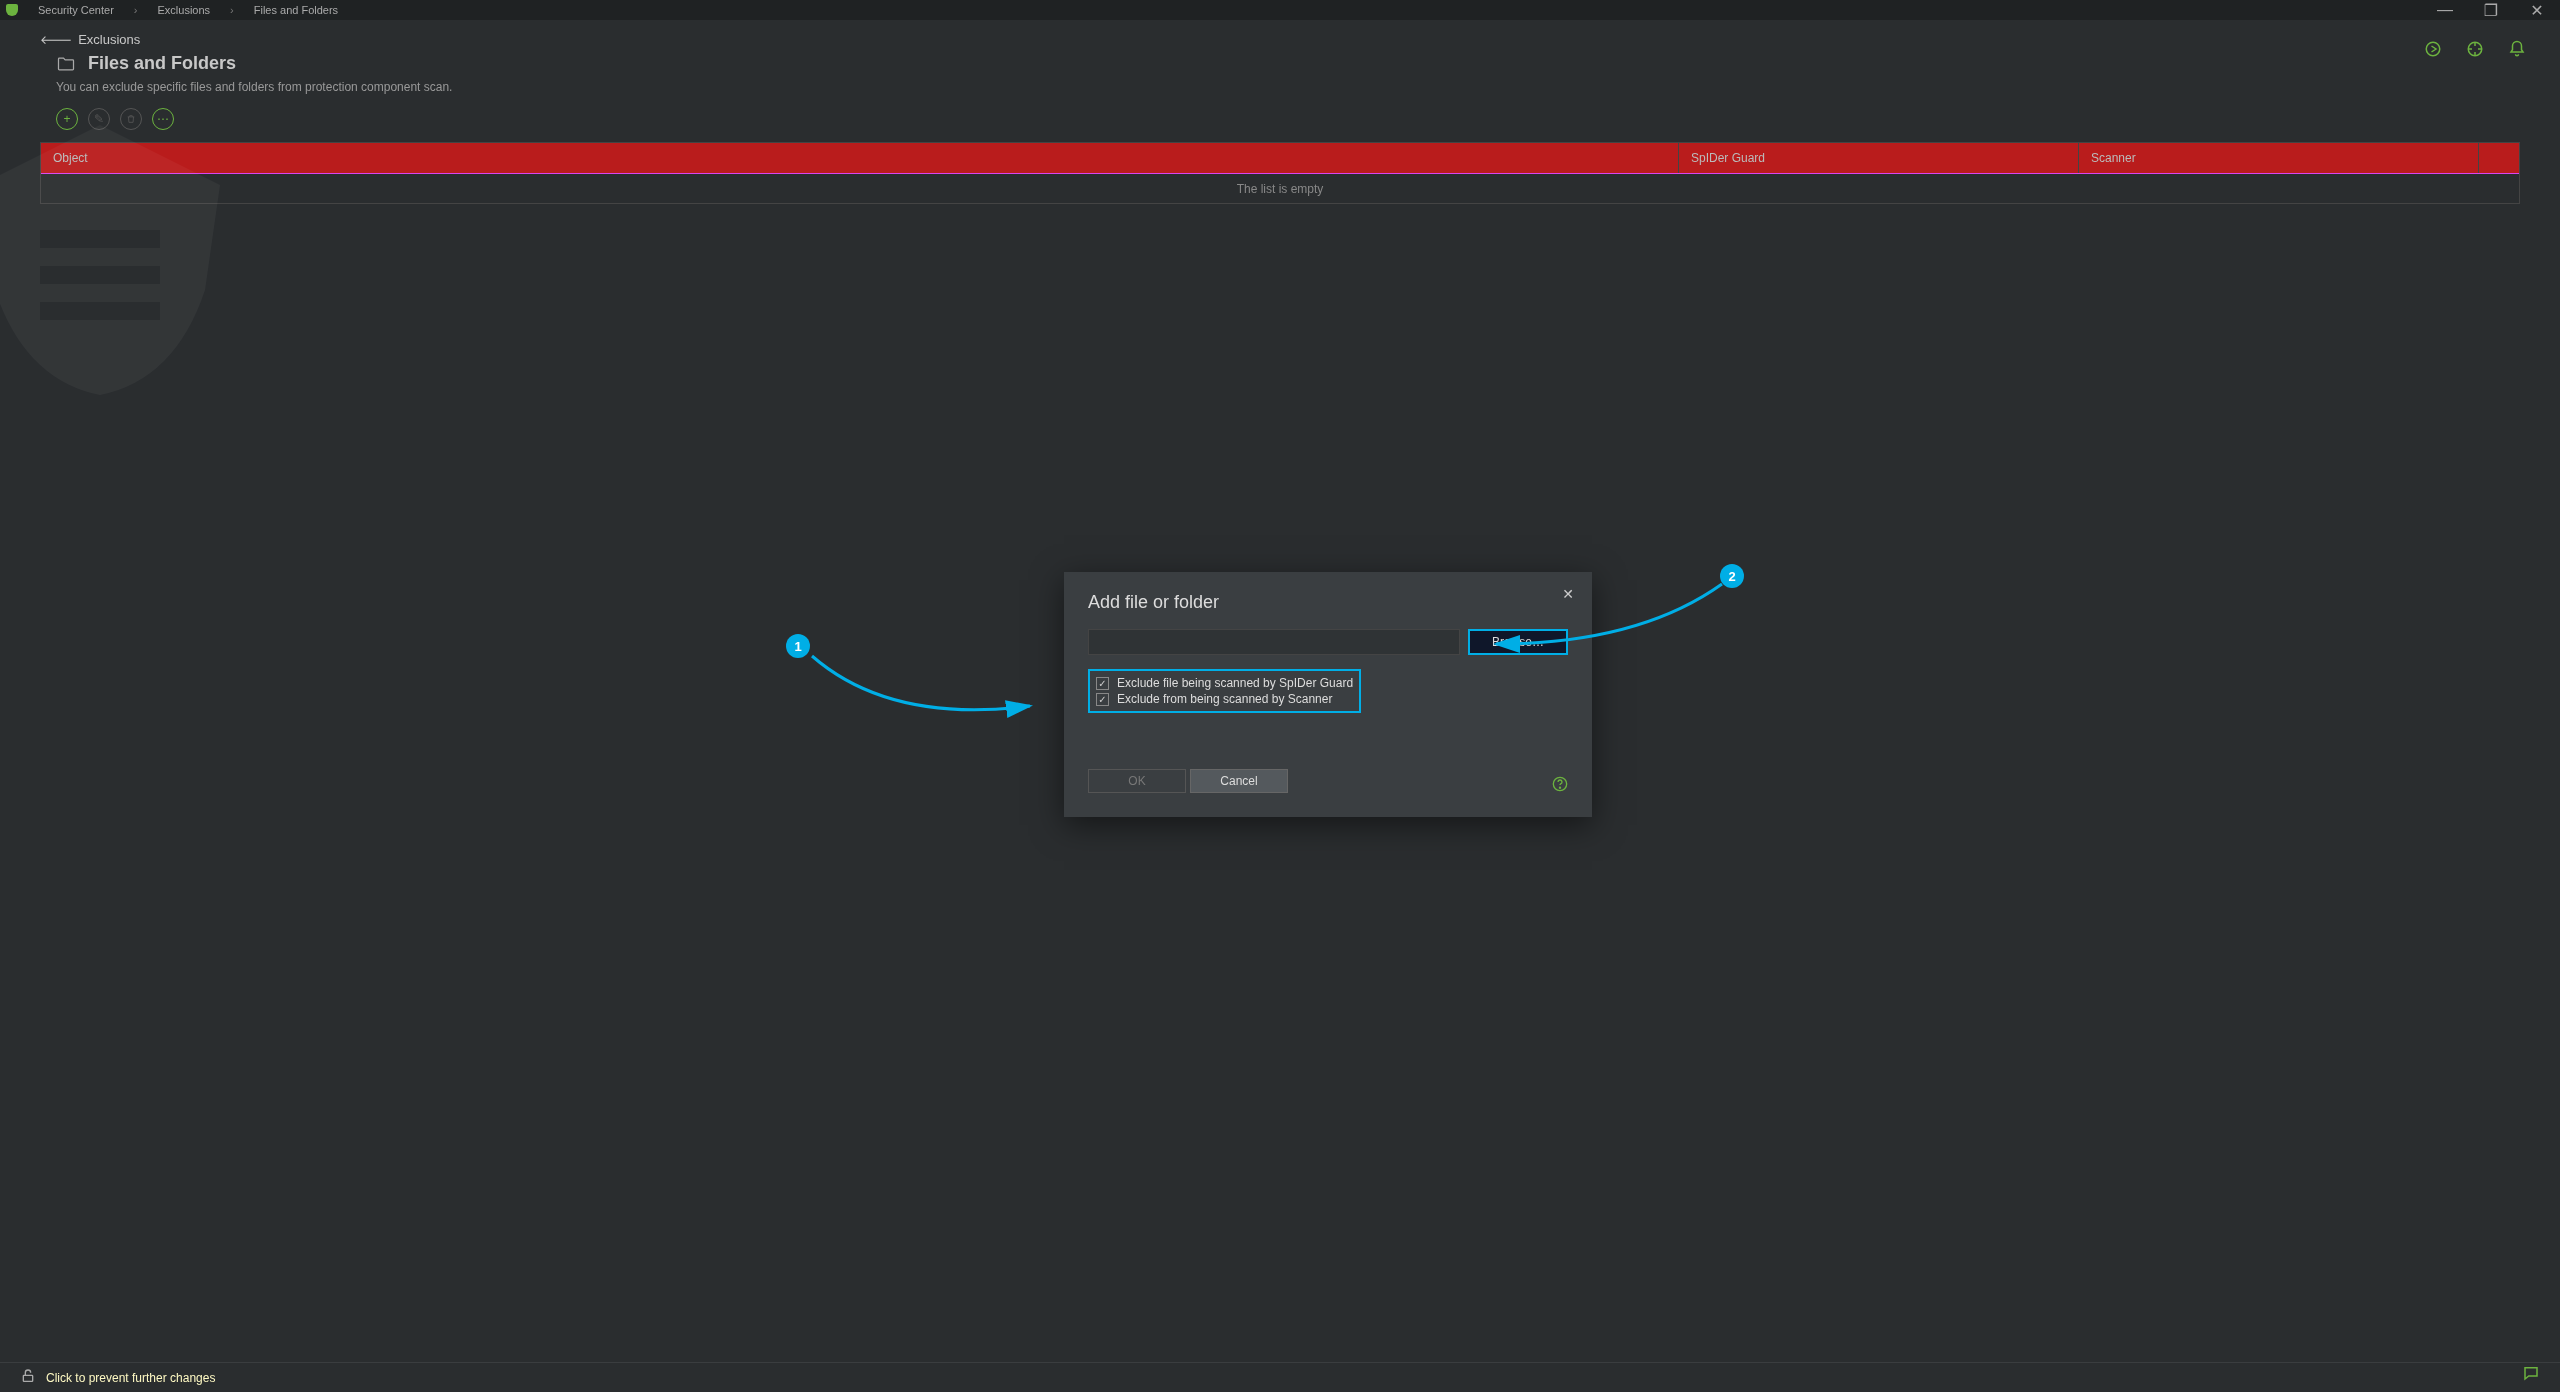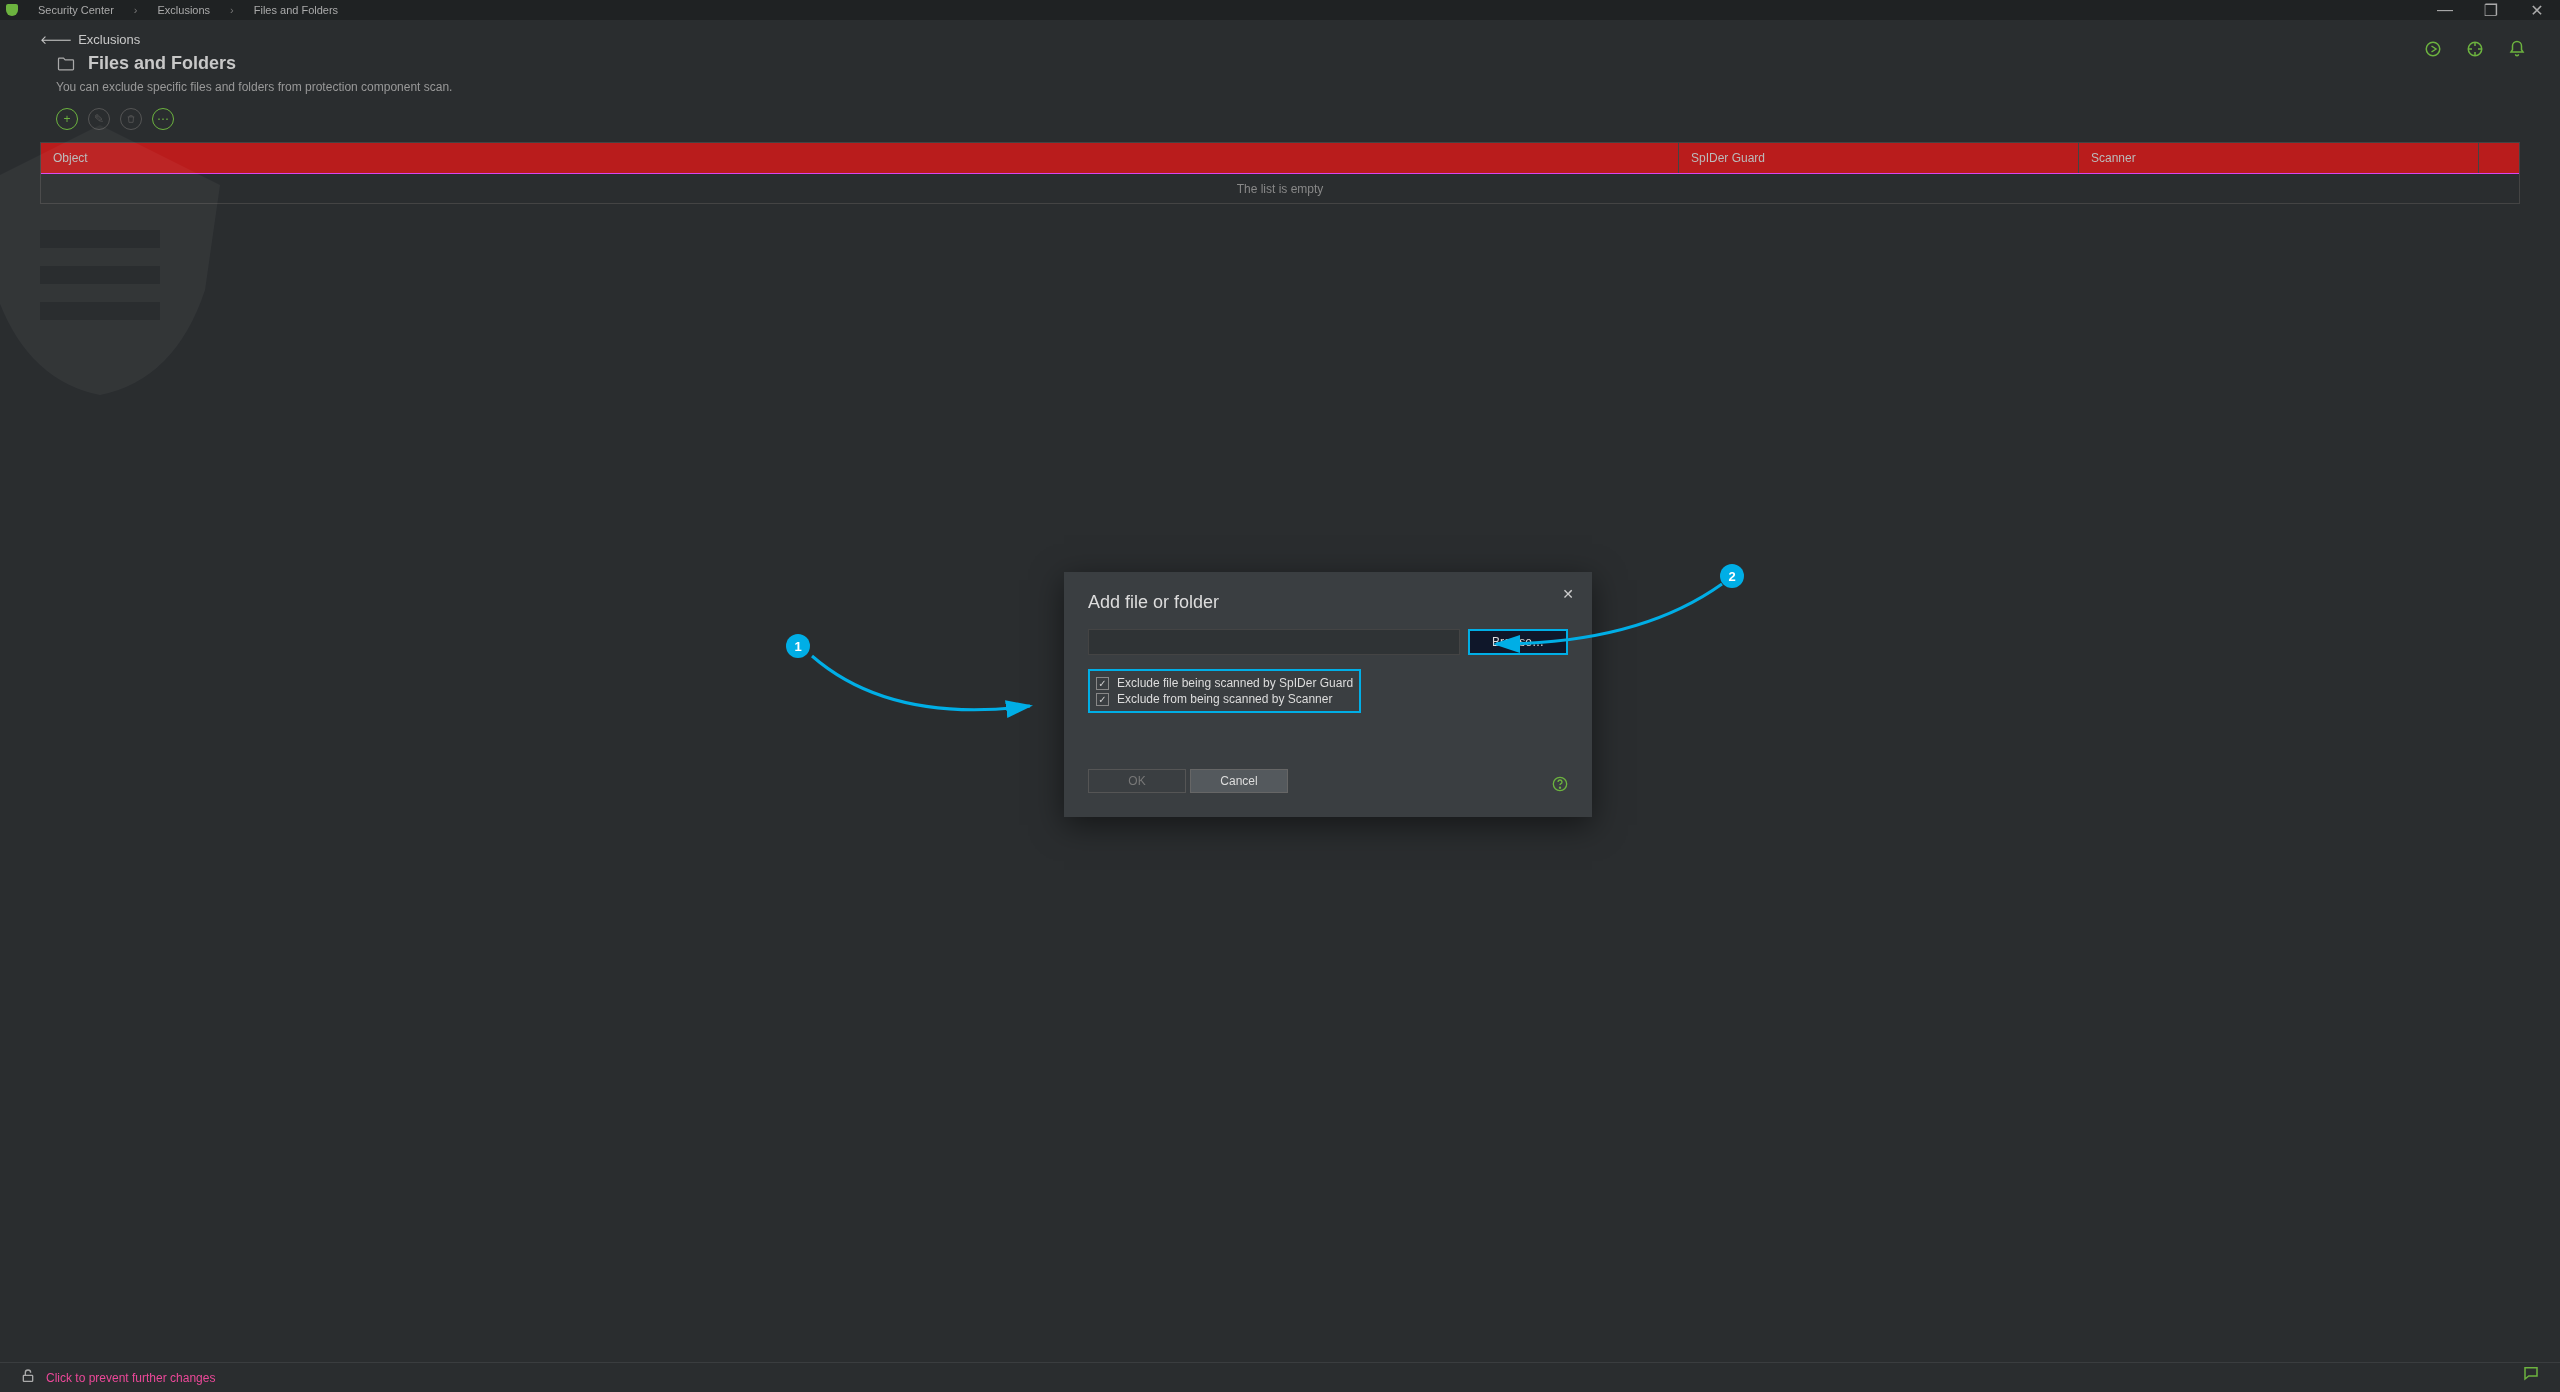--- a/index.html
+++ b/index.html
@@ -36,21 +36,21 @@
   .col-obj { flex: 1 1 auto; }
   .col-spider { width: 400px; }
   .col-scanner { width: 400px; }
   .col-end { width: 40px; border-right: none !important; }
   .tbl-body { height: 30px; border-top: 1px solid #d946ef; text-align: center; font-size: 12px; color: #888; padding-top: 8px; }
 
   
   .watermark { position: absolute; top: 110px; left: -60px; width: 320px; height: 300px; opacity: 0.04; }
 
   
-  .footer { position: absolute; bottom: 0; left: 0; right: 0; height: 30px; background: #2a2d2f; border-top: 1px solid #3a3d3f; display: flex; align-items: center; padding: 0 20px; font-size: 12px; color: #ec4899; }
+  .footer { position: absolute; bottom: 0; left: 0; right: 0; height: 30px; background: #2a2d2f; border-top: 1px solid #3a3d3f; display: flex; align-items: center; padding: 0 20px; font-size: 12px; color: #fef9c3; }
   .footer .lock { margin-right: 10px; font-size: 14px; color: #aaa; }
   .footer .chat { position: absolute; right: 20px; bottom: 6px; color: #6cb33f; font-size: 16px; }
 
   
   .modal { position: absolute; top: 572px; left: 1064px; width: 528px; background: #3a3e41; box-shadow: 0 8px 30px rgba(0,0,0,0.5); padding: 20px 24px 24px; }
   .modal-title { font-size: 18px; color: #ddd; font-weight: 400; }
   .modal-close { position: absolute; top: 14px; right: 18px; color: #ccc; font-size: 14px; cursor: pointer; }
 
   .input-row { display: flex; gap: 8px; margin-top: 16px; }
   .path-input { flex: 1; height: 26px; background: #2f3335; border: 1px solid #444; color: #ccc; padding: 0 8px; font-size: 12px; }

